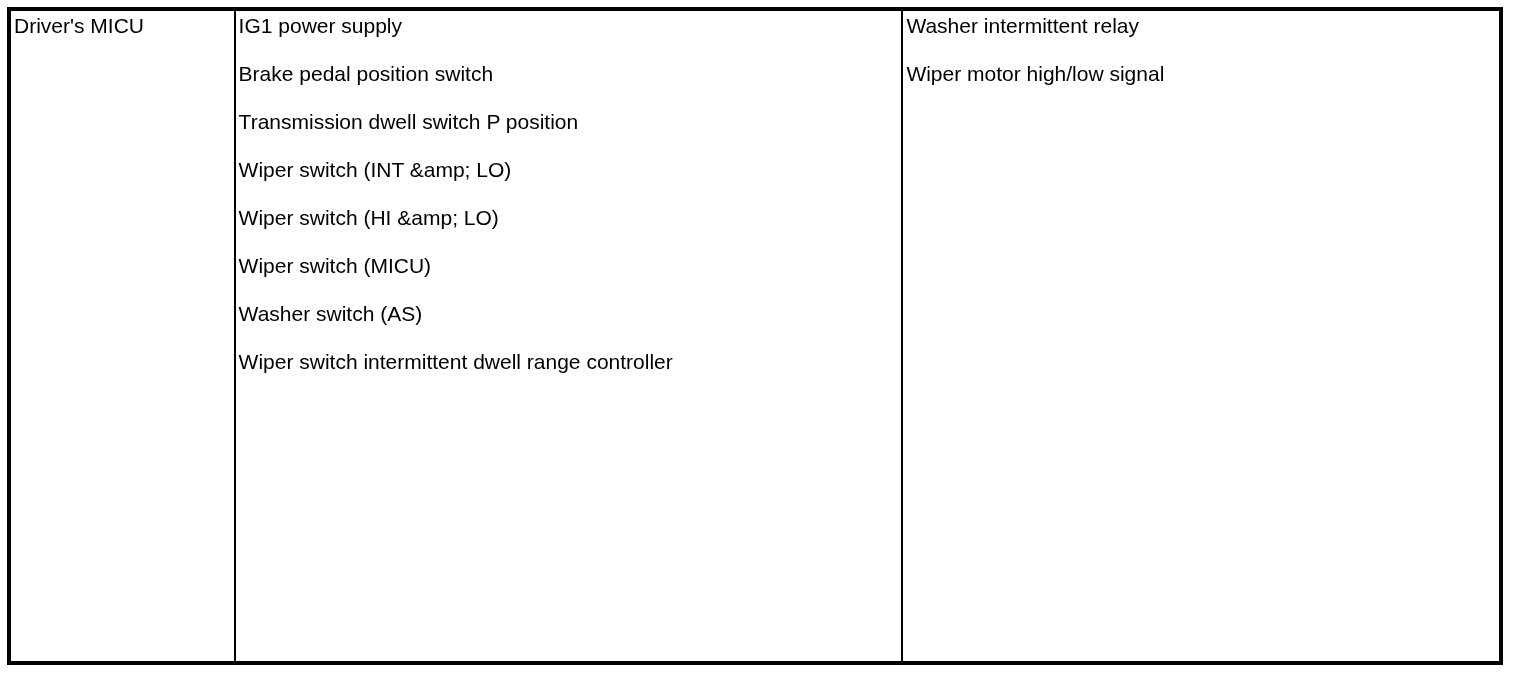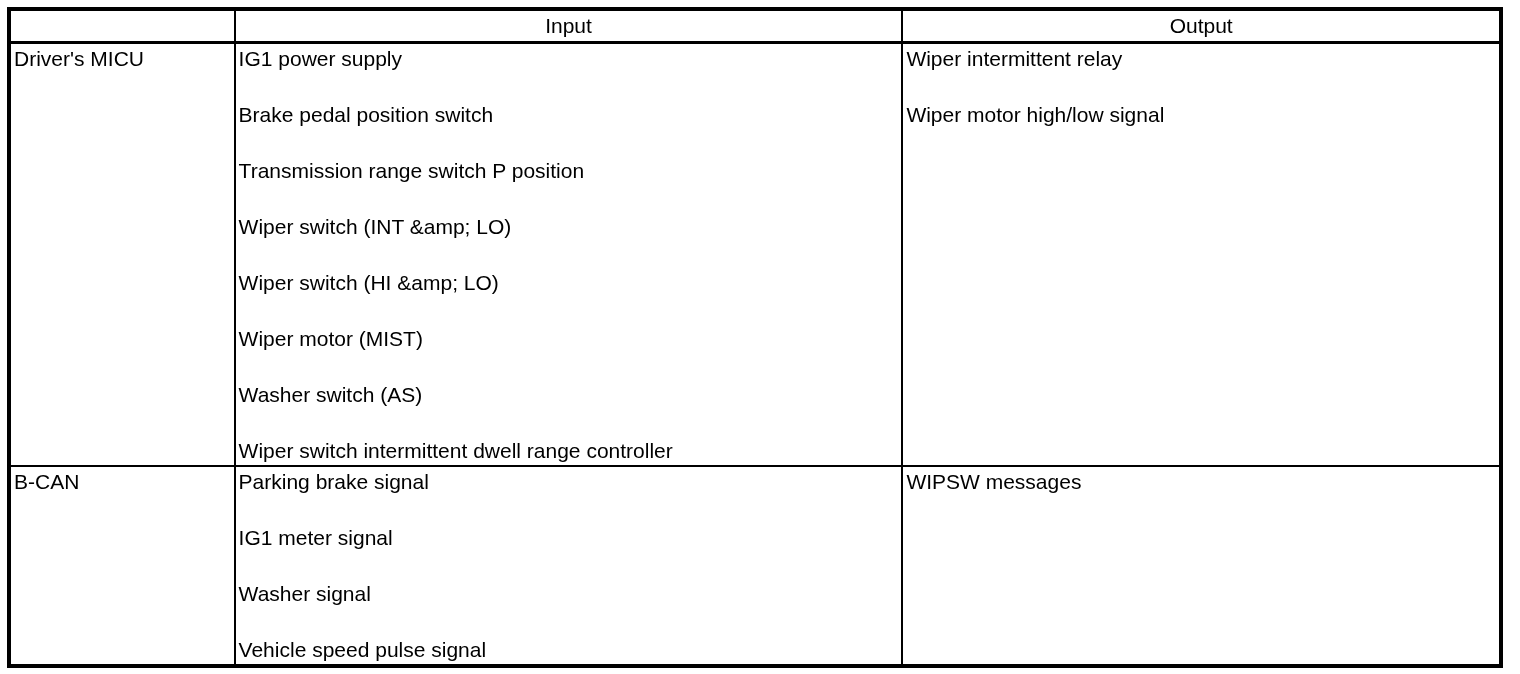--- a/index.html
+++ b/index.html
@@ -40,67 +40,48 @@
     vertical-align: middle;
     height: 30px;
     padding: 0;
   }
   tr.body-row-1 td { height: 420px; }
   td p {
     margin: 0;
     line-height: 28px;
   }
   td p + p {
-    margin-top: 28px;
+    margin-top: 20px;
   }
 </style>
 </head>
 <body>
 
 <div class="table-wrap">
   <table class="io-table">
     <colgroup>
       <col style="width:225px">
       <col style="width:666px">
       <col style="width:597px">
     </colgroup>
     <tbody>
-        <tr class="header-row">
-      <td></td>
-      <td>Input</td>
-      <td>Output</td>
-    </tr>
     <tr class="body-row-1">
       <td>
         <p>Driver's MICU</p>
       </td>
       <td>
         <p>IG1 power supply</p>
         <p>Brake pedal position switch</p>
-        <p>Transmission range switch P position</p>
+        <p>Transmission dwell switch P position</p>
         <p>Wiper switch (INT &amp;amp; LO)</p>
         <p>Wiper switch (HI &amp;amp; LO)</p>
-        <p>Wiper motor (MIST)</p>
+        <p>Wiper switch (MICU)</p>
         <p>Washer switch (AS)</p>
         <p>Wiper switch intermittent dwell range controller</p>
       </td>
       <td>
-        <p>Wiper intermittent relay</p>
+        <p>Washer intermittent relay</p>
         <p>Wiper motor high/low signal</p>
-      </td>
-    </tr>
-    <tr class="body-row-2">
-      <td>
-        <p>B-CAN</p>
-      </td>
-      <td>
-        <p>Parking brake signal</p>
-        <p>IG1 meter signal</p>
-        <p>Washer signal</p>
-        <p>Vehicle speed pulse signal</p>
-      </td>
-      <td>
-        <p>WIPSW messages</p>
       </td>
     </tr>
   </tbody>
     </table>
 </div>
 
 </body></html>

